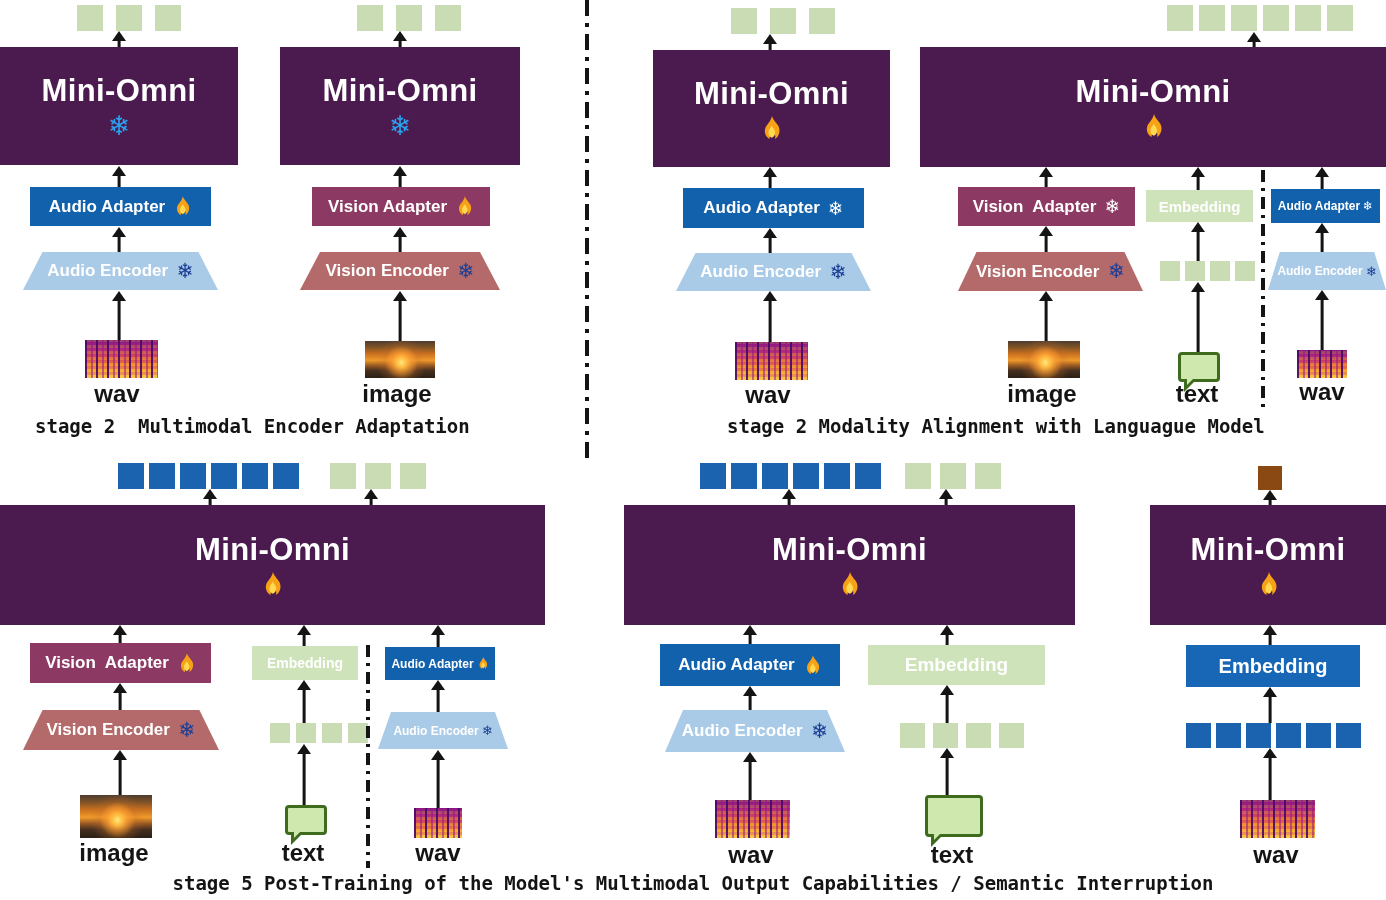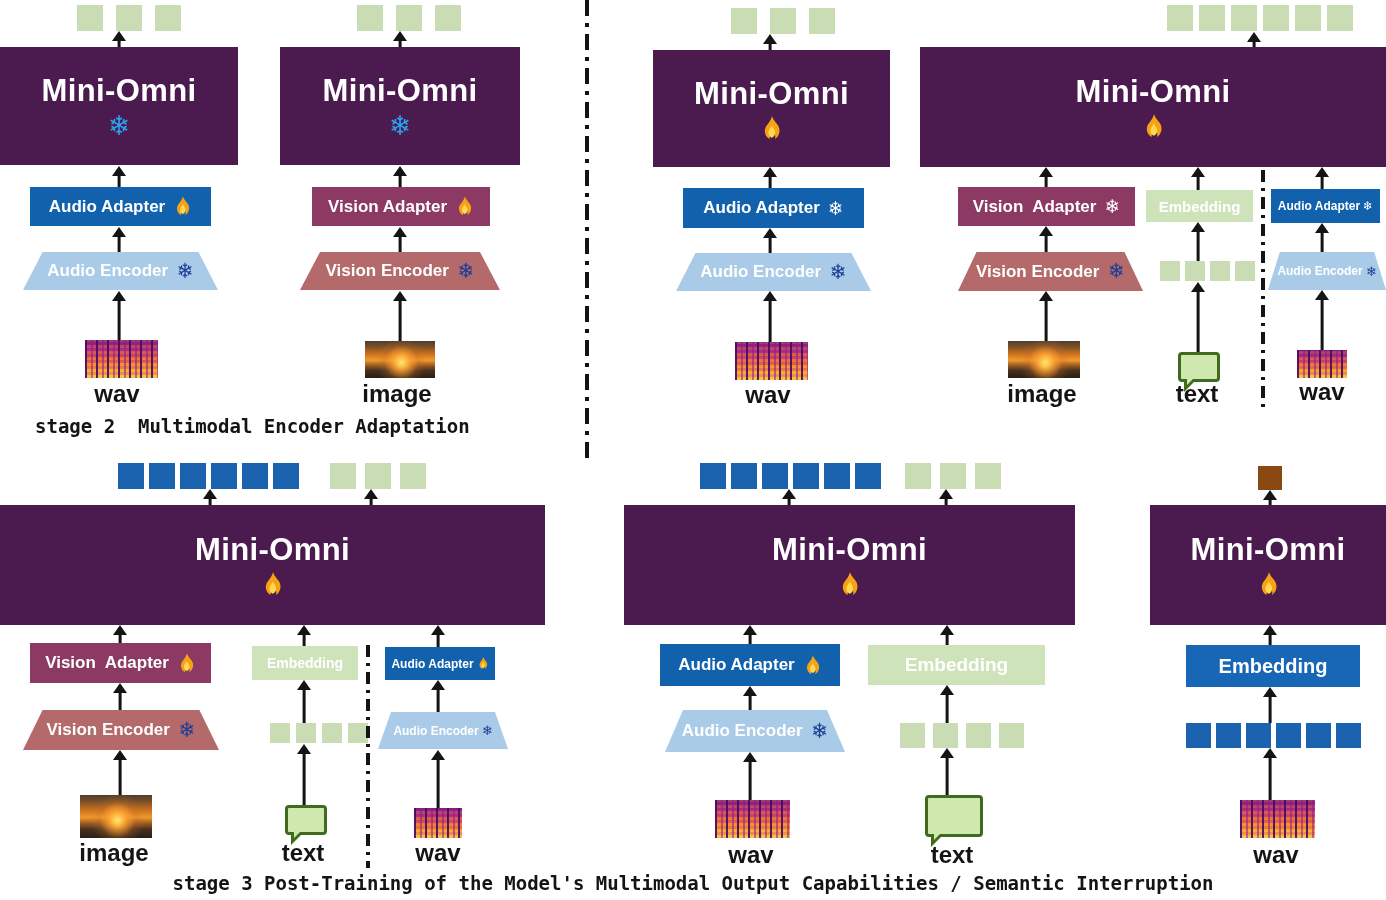--- a/index.html
+++ b/index.html
@@ -209,20 +209,21 @@
   <div class="sunset" style="left:1008px;top:341px;width:72px;height:37px"></div>
   <div class="lbl" style="left:1042px;top:380px">image</div>
   <div class="arr" style="left:1198px;top:282px;height:70px"></div>
   <div class="bubble" style="left:1178px;top:352px;width:42px;height:30px"></div>
   <div class="lbl" style="left:1197px;top:380px">text</div>
   <div class="dash thin" style="left:1261px;top:170px;height:242px"></div>
   <div class="arr" style="left:1322px;top:290px;height:60px"></div>
   <div class="spec" style="left:1297px;top:350px;width:50px;height:28px"></div>
   <div class="lbl" style="left:1322px;top:378px">wav</div>
 
+  <div class="cap" style="left:727px;top:415px">stage 2 Modality Alignment with Languague Model</div>
 
   <div class="tokens" style="left:118px;top:463px;gap:5px">
       <span class="tok tok-blue"></span>
       <span class="tok tok-blue"></span>
       <span class="tok tok-blue"></span>
       <span class="tok tok-blue"></span>
       <span class="tok tok-blue"></span>
       <span class="tok tok-blue"></span>
     </div>
   <div class="tokens" style="left:330px;top:463px;gap:9px">
@@ -361,15 +362,15 @@
       <span class="tok tok-blue"></span>
       <span class="tok tok-blue"></span>
       <span class="tok tok-blue"></span>
       <span class="tok tok-blue"></span>
       <span class="tok tok-blue"></span>
     </div>
   <div class="arr" style="left:1270px;top:748px;height:52px"></div>
   <div class="spec" style="left:1240px;top:800px;width:75px;height:38px"></div>
   <div class="lbl" style="left:1276px;top:841px">wav</div>
 
-  <div class="cap center" style="top:872px">stage 3 Post-Training of the Model's Multimodal Output Capabilities / Semantic Interruption</div>
+  <div class="cap center" style="top:872px">stage 5 Post-Training of the Model's Multimodal Output Capabilities / Semantic Interruption</div>
 
 </div>
 
 </body></html>

